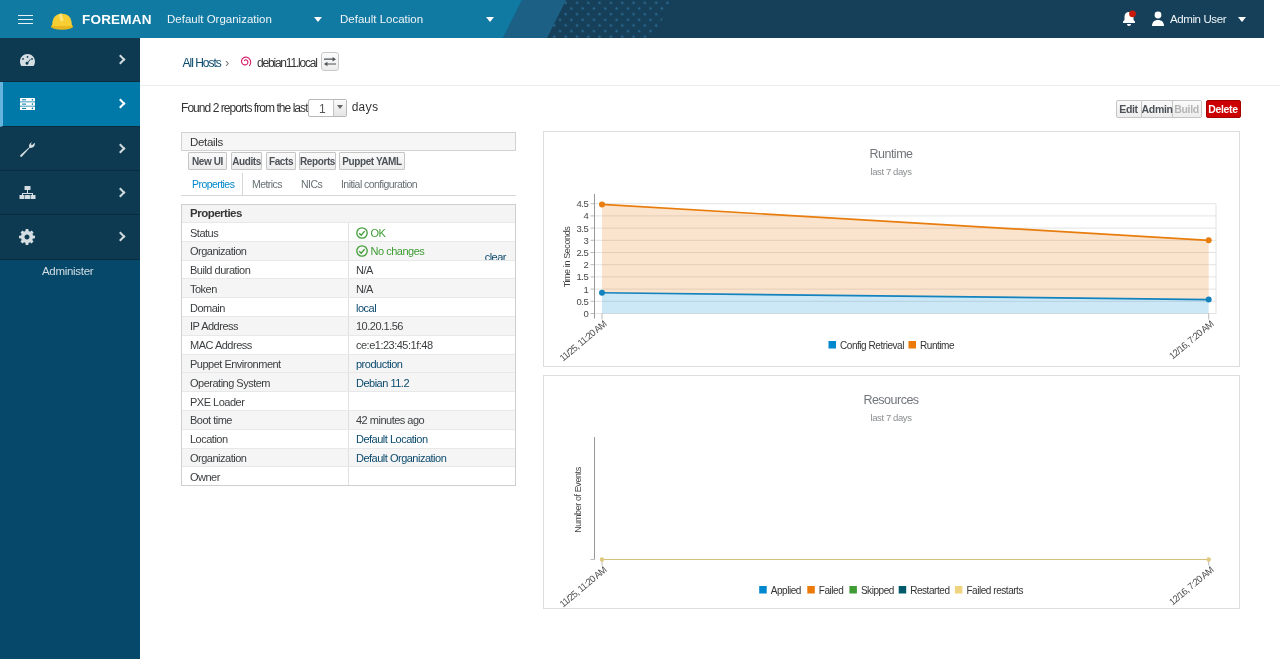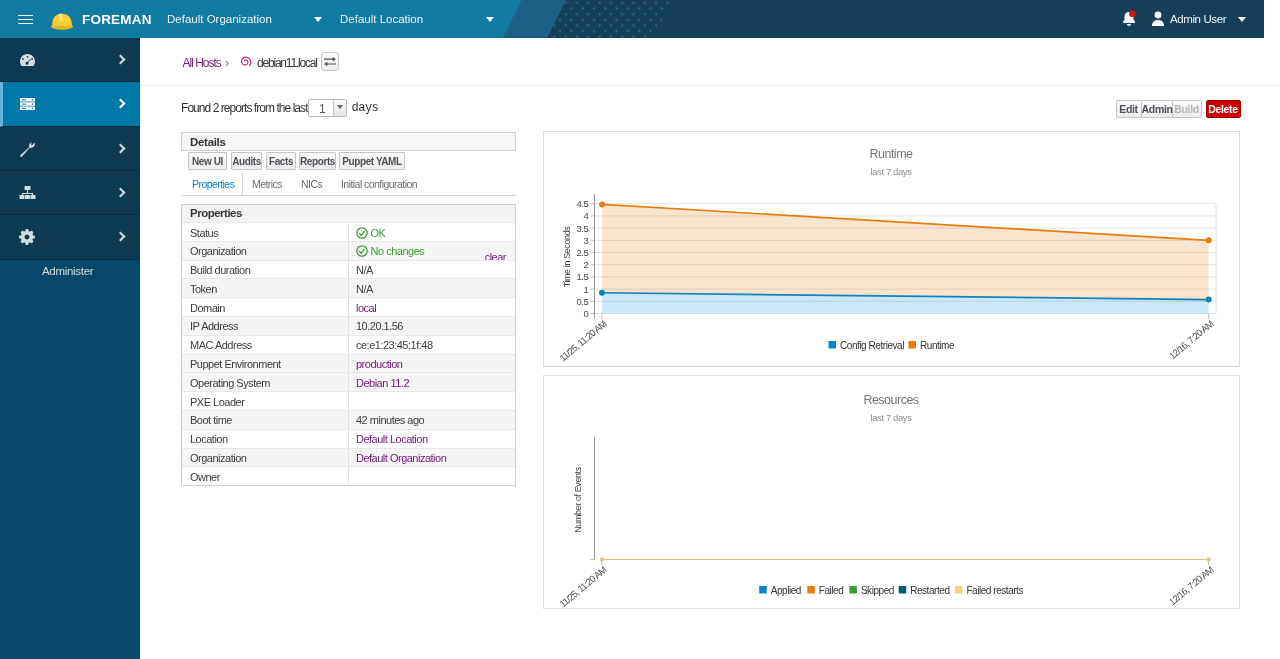--- a/index.html
+++ b/index.html
@@ -18,33 +18,33 @@
 .sitem { position:absolute; left:0; width:140px; height:44.33px; background:#0e3a51; border-bottom:1px solid #092c3e; color:#d3dde2; font-size:11.5px; letter-spacing:-0.3px; }
 .sitem .lbl { position:absolute; left:42px; top:16px;margin-top:34px; }
 .sitem.active { background:#0179a8; border-left:3px solid #64b4dd; color:#fff; font-weight:bold; }
 .sitem.active .lbl { left:39px; }
 .sitem .ic { position:absolute; left:19px; top:14px; }
 .sitem.active .ic { left:16px; }
 .chev { position:absolute; right:16px; top:18px; width:7px; height:7px; border-right:2px solid #cfd9de; border-top:2px solid #cfd9de; transform:rotate(45deg); }
 
 
 #bcbar { position:absolute; left:140px; top:38px; width:1140px; height:48px; background:#fff; border-bottom:1px solid #ececec; }
-a.lnk { color:#701a75; text-decoration:none; }
+a.lnk { color:#0c4a6e; text-decoration:none; }
 #bc { position:absolute; left:181px; top:55.5px; font-size:12px; width:400px; height:20px; letter-spacing:-1px; }
 
 
 #found { position:absolute; left:181px; top:101px; font-size:12px; color:#333; letter-spacing:-0.95px; }
 #sel { position:absolute; left:308px; top:99px; width:39px; height:18px; border:1px solid #b9b9b9; border-radius:2px; background:#fff; font-size:12px; color:#555; }
 #sel .arr { position:absolute; right:0; top:0; width:13px; height:16px; background:linear-gradient(#fbfbfb,#e4e4e4); border-left:1px solid #c4c4c4; }
 #days { position:absolute; left:351.5px; top:101px; font-size:12px; color:#333; letter-spacing:-0.5px;font-family:Liberation Mono, monospace; }
 .btn { position:absolute; top:99.5px; height:18.5px; font-size:10.5px; font-weight:bold; color:#4d5258; background:linear-gradient(#fafafa,#ededed); border:1px solid #c5c5c5; text-align:center; line-height:16.5px; letter-spacing:-0.3px; }
 #btn-delete { background:#c00; color:#fff; border:1px solid #a30000; border-radius:2px; }
 
 
-#dhead { position:absolute; left:181px; top:132px; width:335px; height:18.5px; background:#f6f6f6; border:1px solid #d2d2d2; font-size:11.5px; font-weight:bold; color:#363636; padding:2.5px 0 0 8px; letter-spacing:-0.3px; }
+#dhead { position:absolute; left:181px; top:132px; width:335px; height:18.5px; background:#f6f6f6; border:1px solid #d2d2d2; font-size:11.5px; font-weight:normal; color:#363636; padding:2.5px 0 0 8px; letter-spacing:-0.3px; }
 .abtn { position:absolute; top:0; height:18.5px; font-size:10px; font-weight:bold; color:#4d5258; background:linear-gradient(#fafafa,#ededed); border:1px solid #c5c5c5; border-radius:1px; text-align:center; line-height:17px; letter-spacing:-0.4px; overflow:hidden; }
 #dbtns { position:absolute; left:0; top:151.5px; }
 #dtabs { position:absolute; left:0px; top:171px; width:1280px; height:25px; font-size:10.5px; letter-spacing:-0.55px; }
 #dtabs:after { content:''; position:absolute; left:181px; top:24px; width:335px; height:1px; background:#d6d6d6; }
 #dtabs span { position:absolute; top:7px; color:#677075; }
 #dtabs span.on { color:#0088ce; }
 
 
 #ptable { position:absolute; left:181px; top:204px; width:335px; border:1px solid #cfcfcf; font-size:11px; color:#3b3e40; letter-spacing:-0.5px; }
 #ptable .hrow { height:17px; background:#f4f4f4; font-weight:bold; font-size:11.5px; padding:2px 0 0 8px; color:#363636; }

